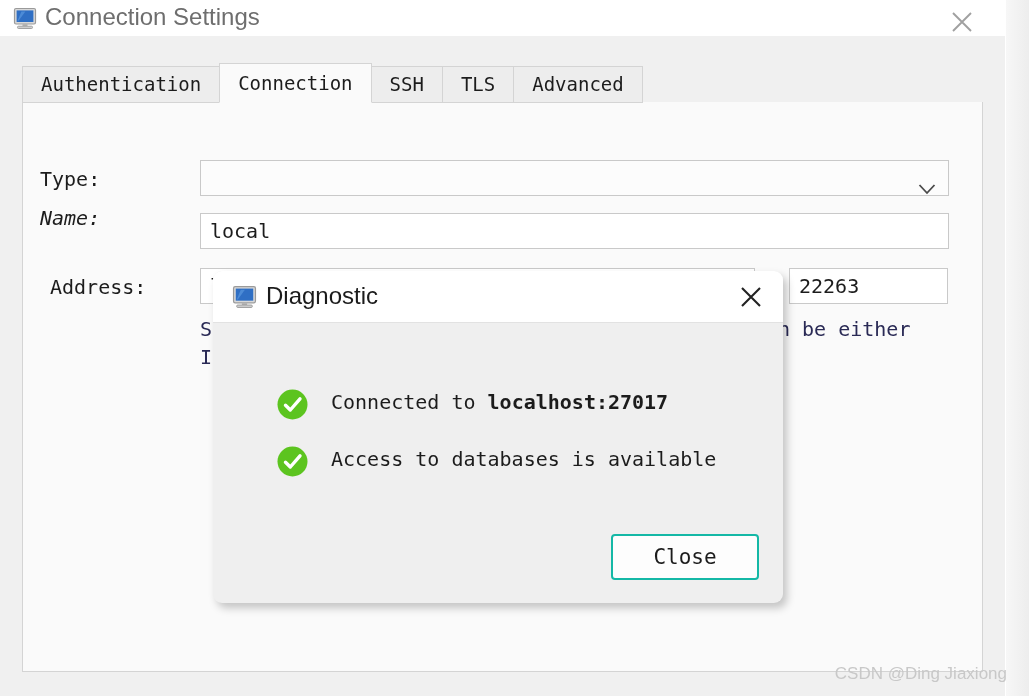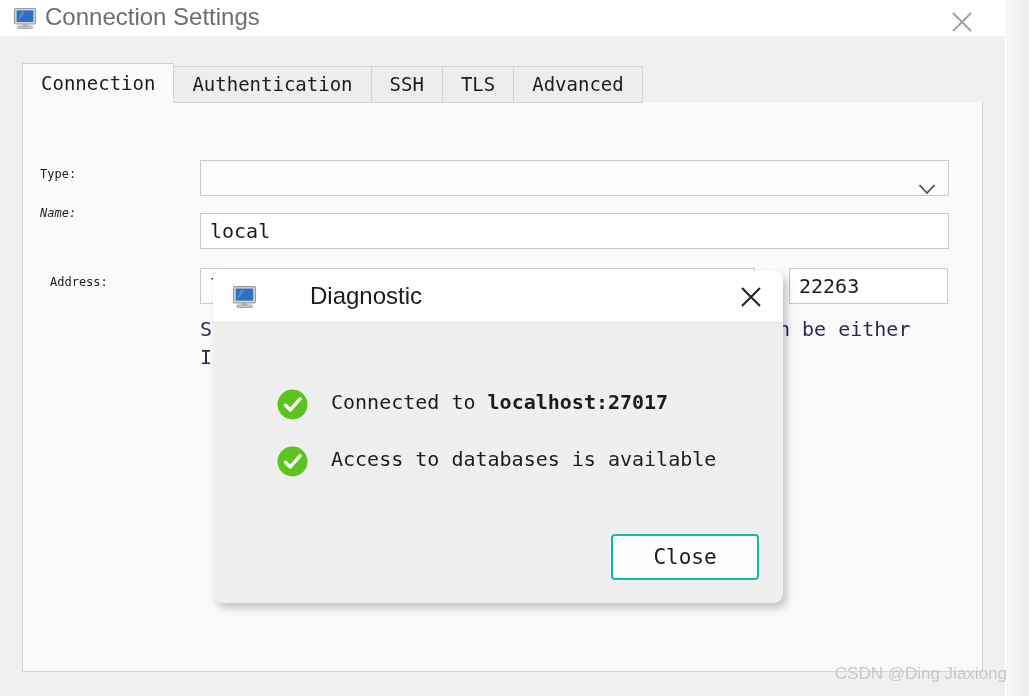--- a/index.html
+++ b/index.html
@@ -115,21 +115,21 @@
     border: 1px solid #d4d4d4;
     border-top: none;
     box-sizing: border-box;
     z-index: 2;
   }
 
   
   .form-label {
     position: absolute;
     font-family: "DejaVu Sans Mono", monospace;
-    font-size: 12px;
+    font-size: 20px;
     color: #1c1c1c;
     white-space: nowrap;
   }
   .text-field {
     position: absolute;
     box-sizing: border-box;
     background: #ffffff;
     border: 1px solid #c9c9c9;
     font-family: "DejaVu Sans Mono", monospace;
     font-size: 20px;
@@ -202,21 +202,20 @@
     width: 25px; height: 25px;
   }
   #dialog-title {
     position: absolute;
     left: 53px; top: 0;
     height: 50px;
     line-height: 49px;
     font-size: 24px;
     color: #1b1b1b;
     white-space: nowrap;
-    margin-left: 44px;
   }
   #dialog-close {
     position: absolute;
     right: 14px; top: 8px;
     width: 36px; height: 36px;
     cursor: pointer;
   }
   #dialog-close svg { position:absolute; left:7px; top:7px; }
 
   #diag-results {
@@ -291,22 +290,22 @@
     <div id="window-close">
       <svg width="24" height="24" viewBox="0 0 24 24">
         <path d="M3 3 L21 21 M21 3 L3 21" stroke="#a0a0a0" stroke-width="1.9" fill="none"></path>
       </svg>
     </div>
   </div>
 
   <div id="window-body">
 
     <div id="tabstrip">
+      <div class="tab">Authentication</div>
       <div class="tab active">Connection</div>
-      <div class="tab">Authentication</div>
       <div class="tab">SSH</div>
       <div class="tab">TLS</div>
       <div class="tab">Advanced</div>
     </div>
 
     <div id="tabpanel"></div>
 
     <div style="position:absolute;left:0;top:0;width:1005px;height:660px;z-index:3;pointer-events:none;">
       <div style="pointer-events:auto;">
 

